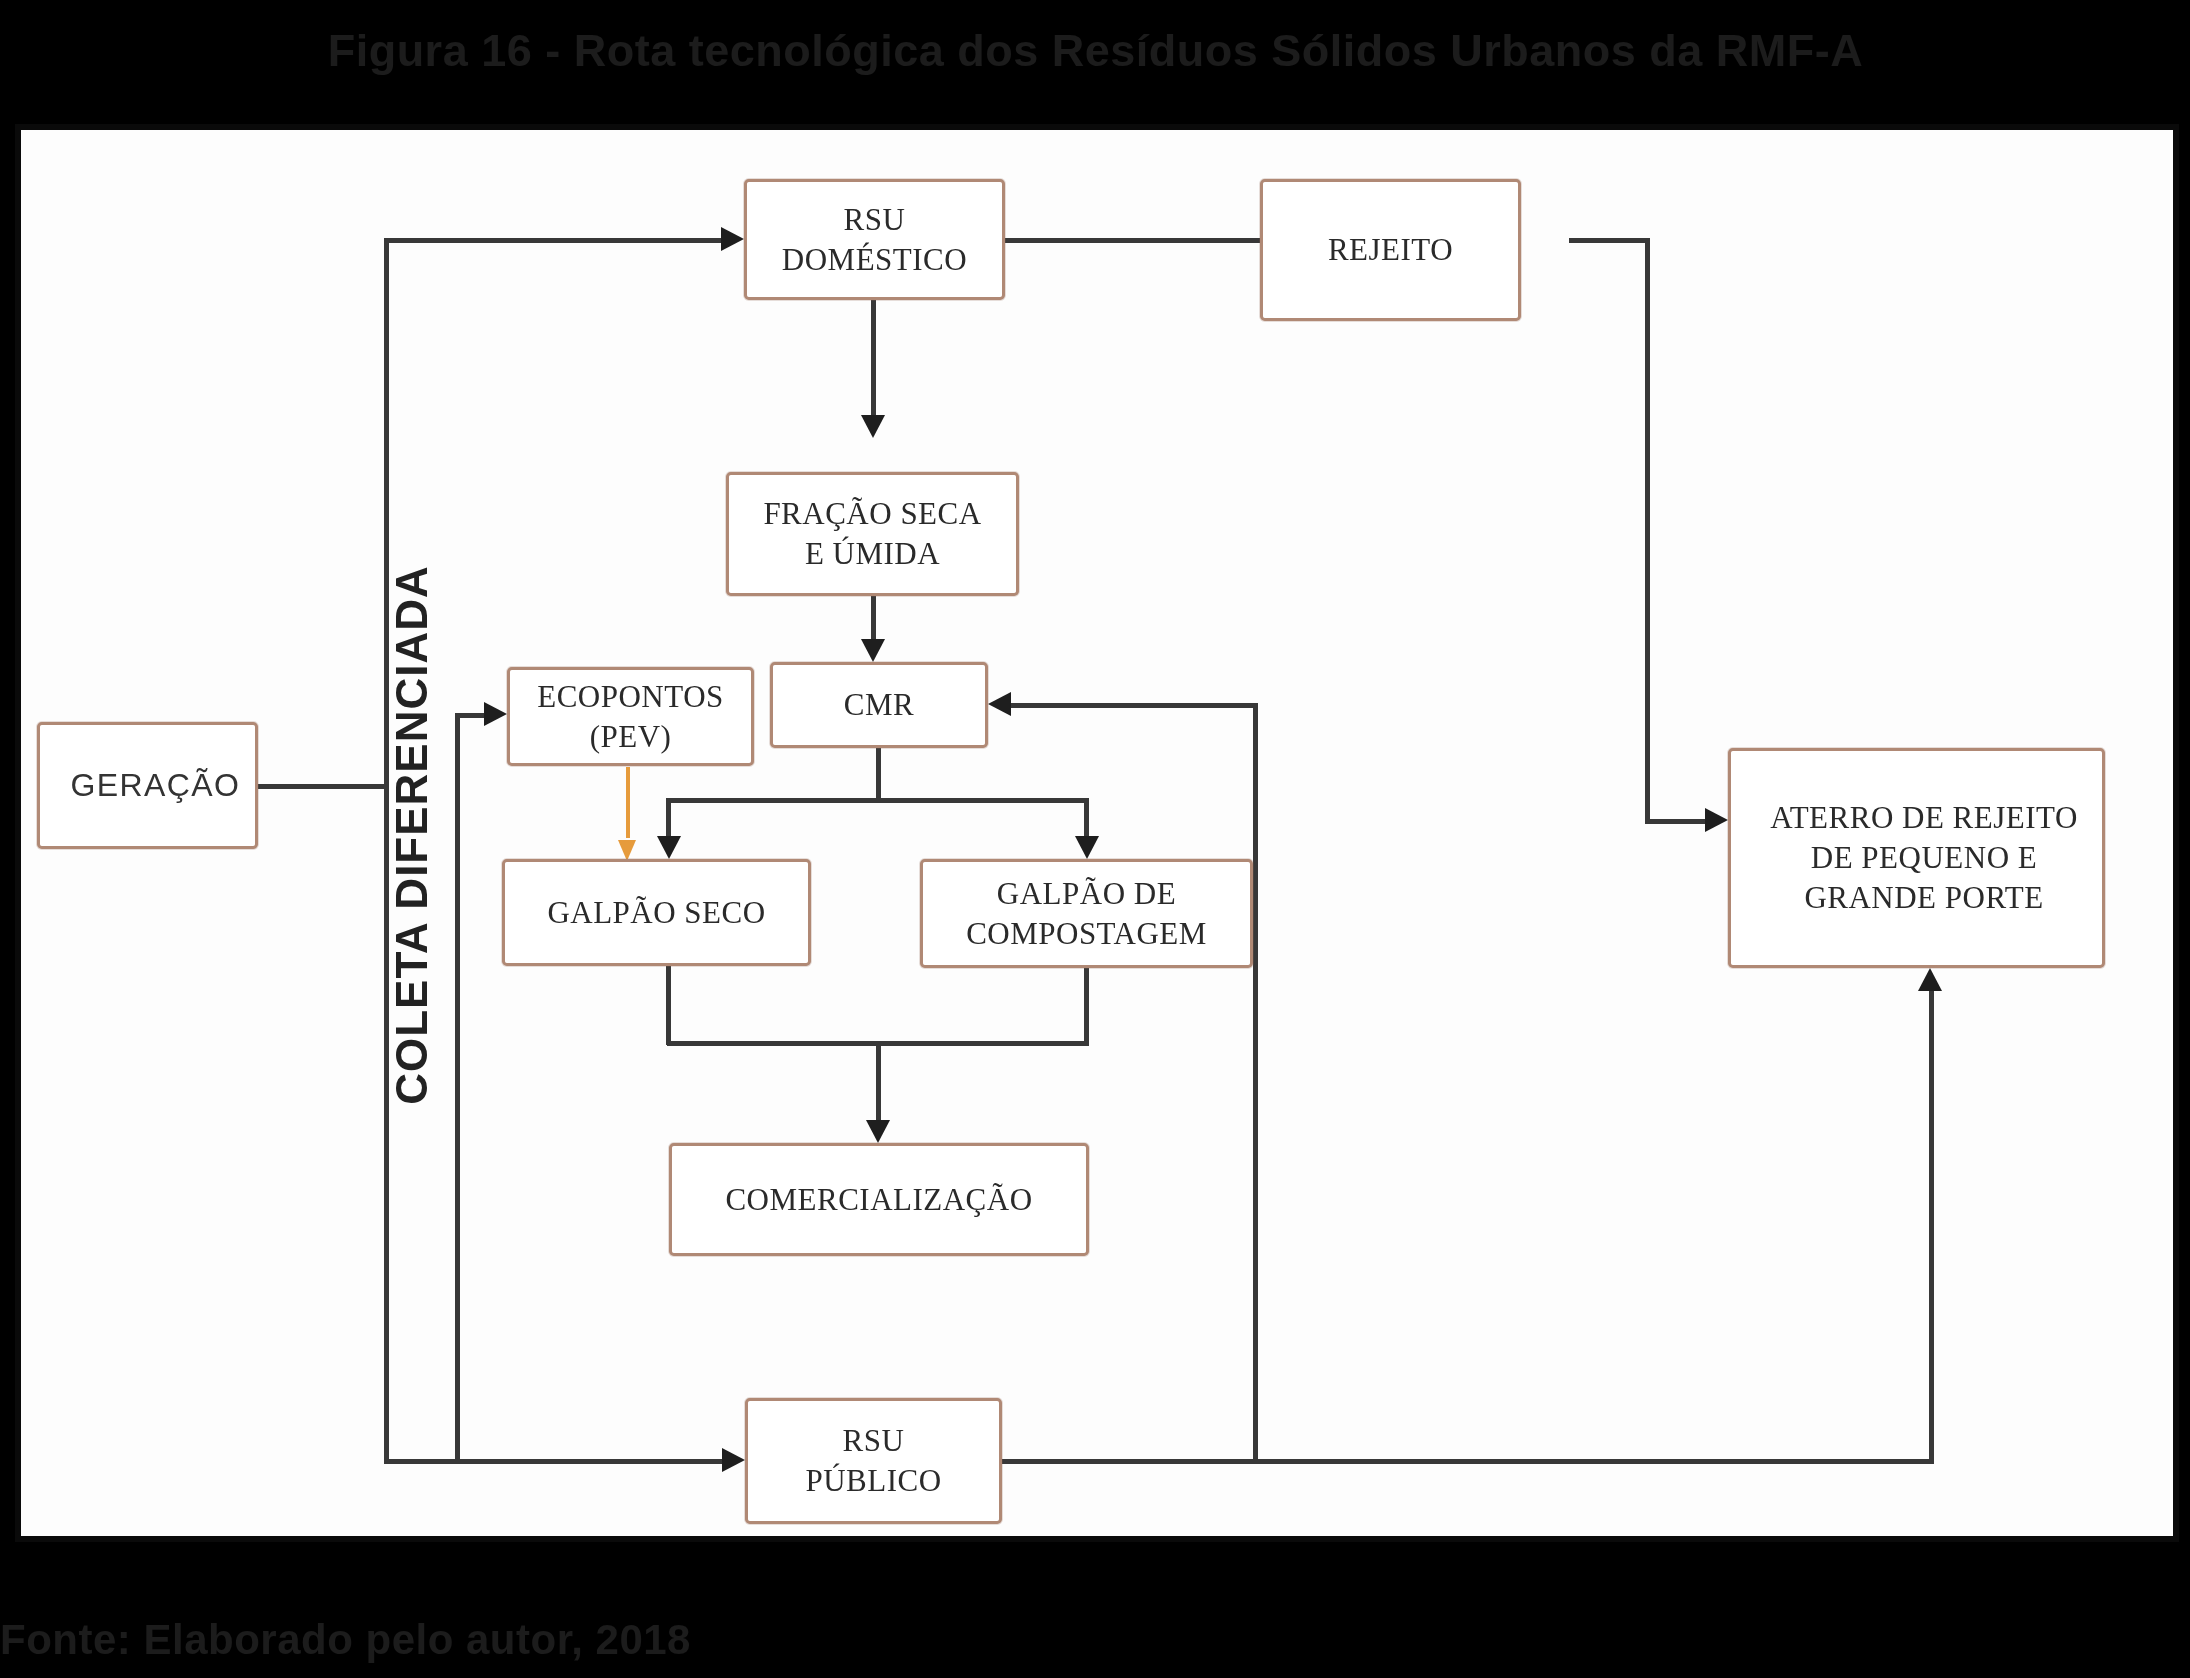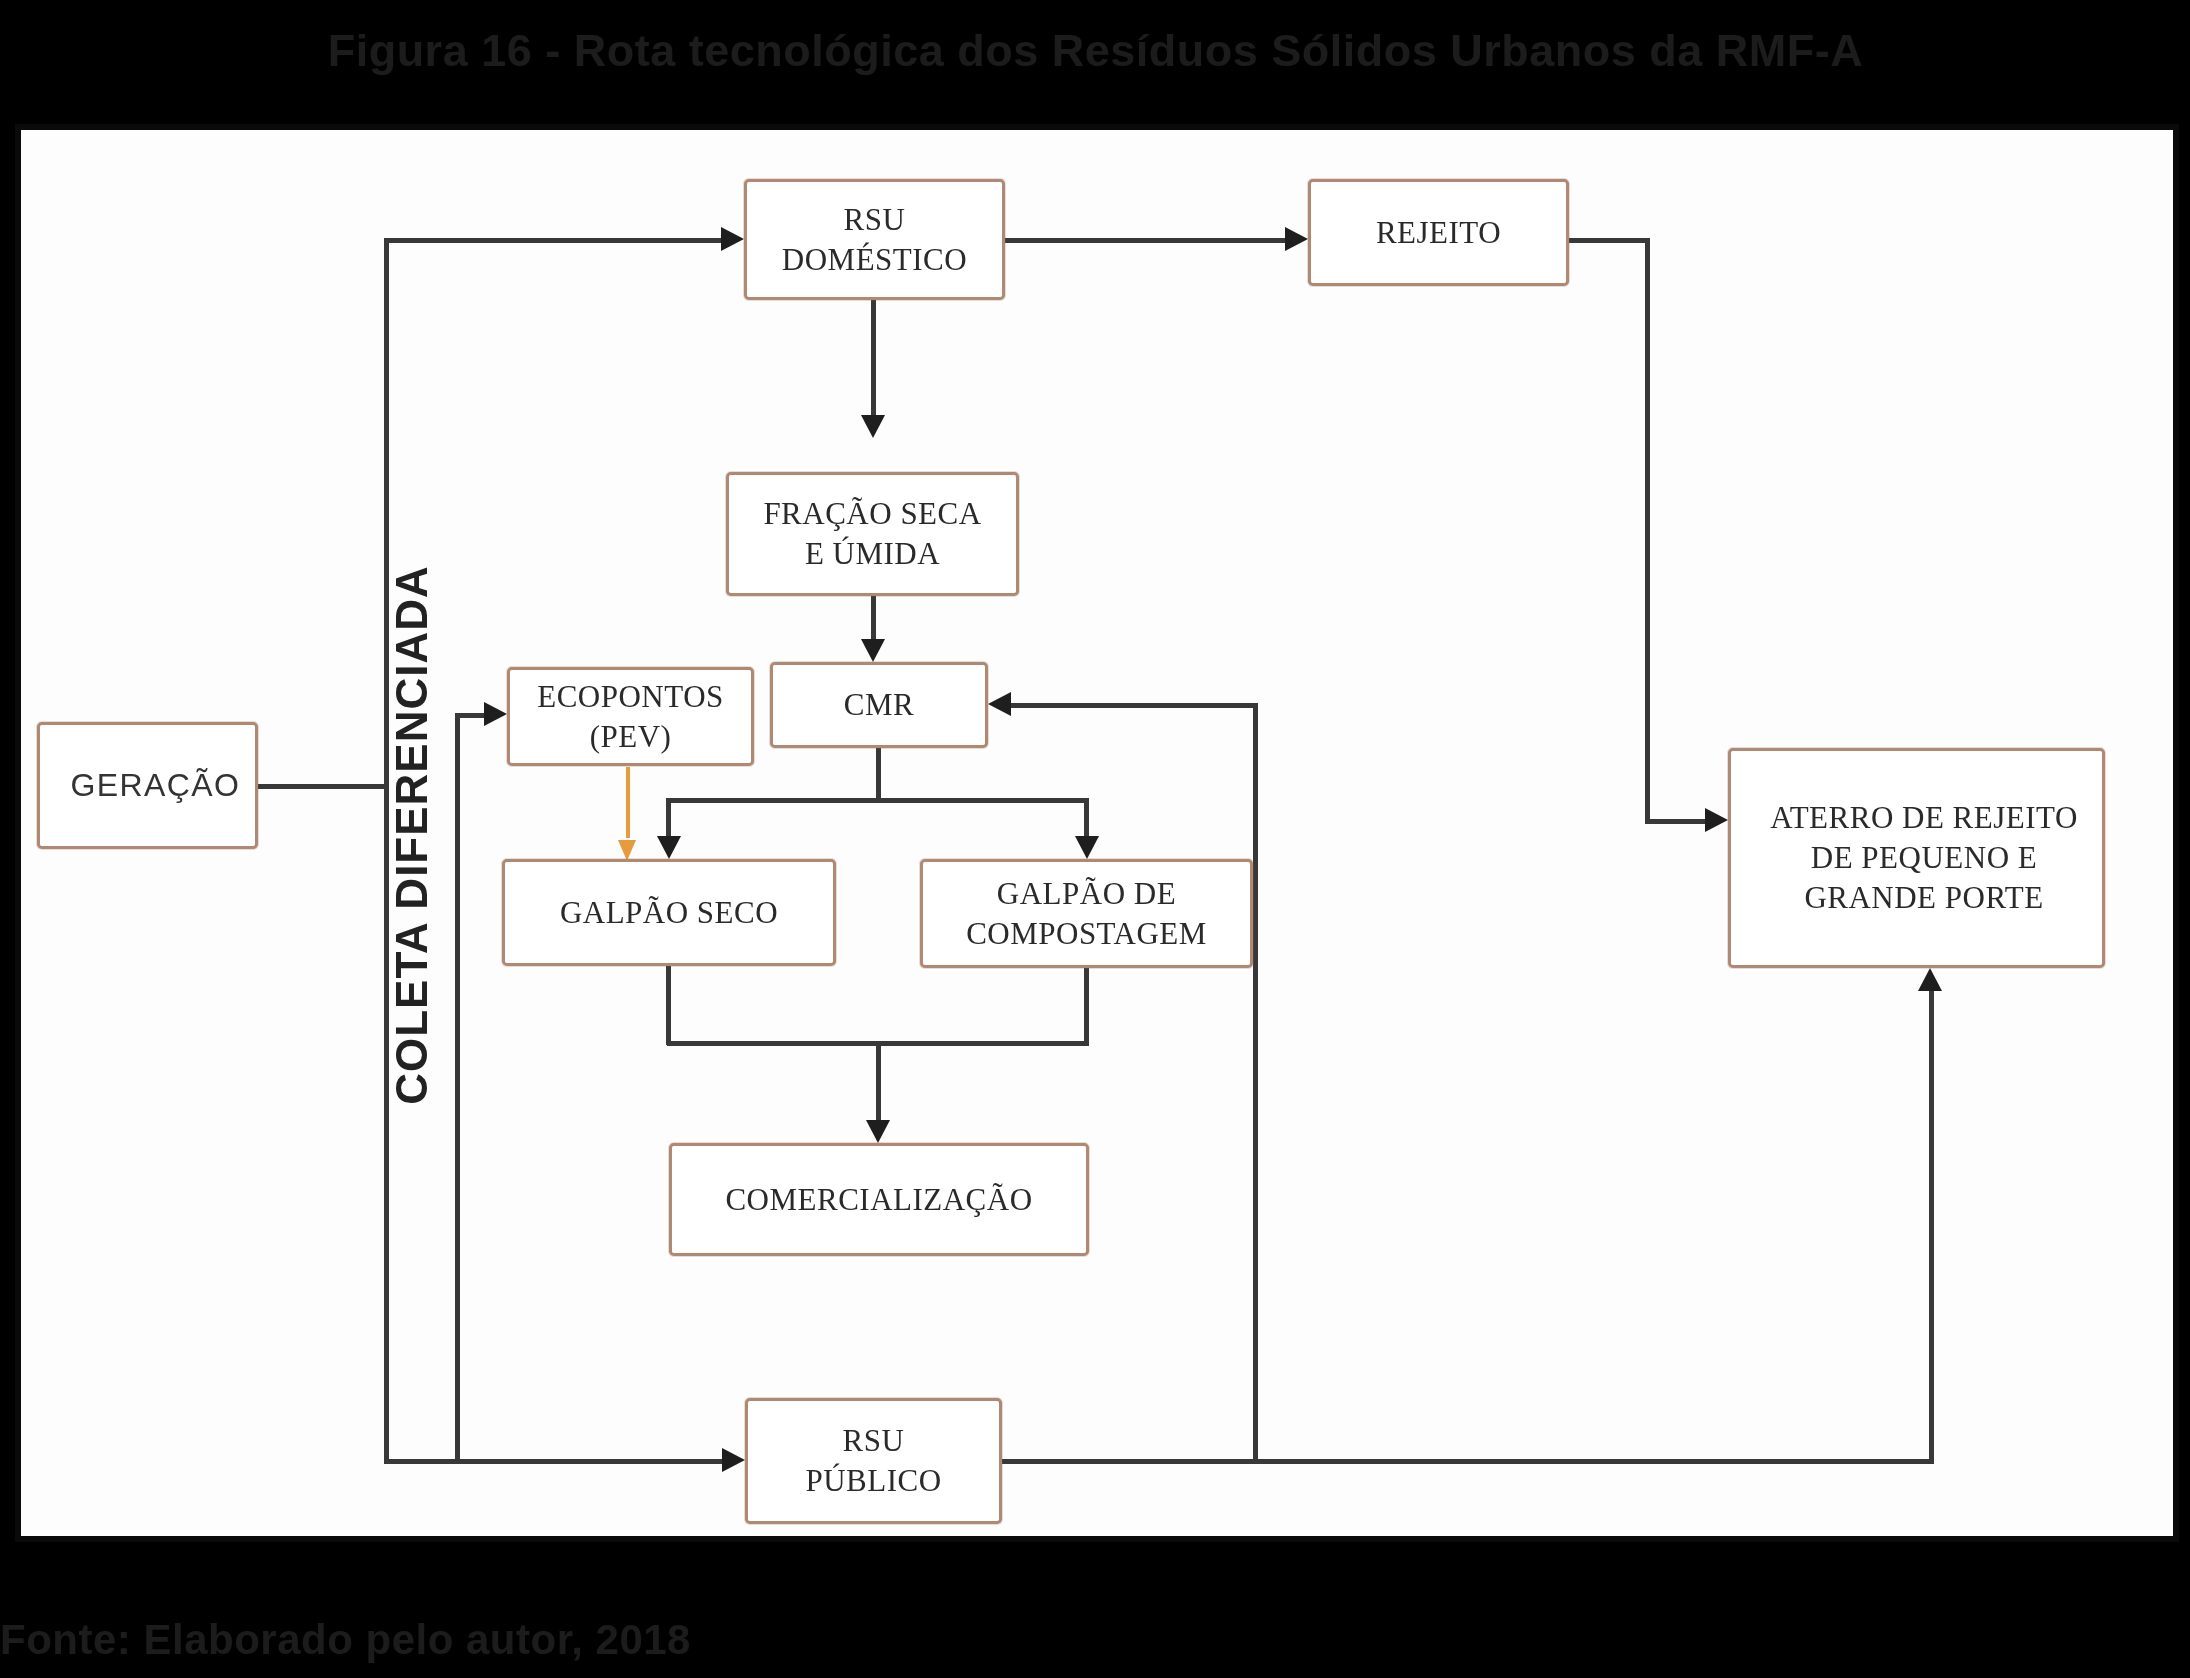--- a/index.html
+++ b/index.html
@@ -98,35 +98,35 @@
 
   <div id="vlabel">COLETA DIFERENCIADA</div>
 
   <div class="node sans" style="left:37px;top:722px;width:221px;height:127px;">
     <span class="lbl">GERAÇÃO</span>
   </div>
   <div class="node" style="left:744px;top:179px;width:261px;height:121px;">
     <span class="lbl">RSU
 DOMÉSTICO</span>
   </div>
-  <div class="node" style="left:1308px;top:179px;width:261px;height:107px;">
+  <div class="node" style="left:1260px;top:179px;width:261px;height:142px;">
     <span class="lbl">REJEITO</span>
   </div>
   <div class="node" style="left:726px;top:438px;width:293px;height:124px;margin-top:34px;">
     <span class="lbl">FRAÇÃO SECA
 E ÚMIDA</span>
   </div>
   <div class="node" style="left:507px;top:667px;width:247px;height:99px;">
     <span class="lbl">ECOPONTOS
 (PEV)</span>
   </div>
   <div class="node" style="left:770px;top:662px;width:218px;height:86px;">
     <span class="lbl">CMR</span>
   </div>
-  <div class="node" style="left:502px;top:859px;width:334px;height:107px;">
+  <div class="node" style="left:502px;top:859px;width:309px;height:107px;">
     <span class="lbl">GALPÃO SECO</span>
   </div>
   <div class="node" style="left:920px;top:859px;width:333px;height:109px;">
     <span class="lbl">GALPÃO DE
 COMPOSTAGEM</span>
   </div>
   <div class="node" style="left:669px;top:1143px;width:420px;height:113px;">
     <span class="lbl">COMERCIALIZAÇÃO</span>
   </div>
   <div class="node" style="left:745px;top:1398px;width:257px;height:126px;">

